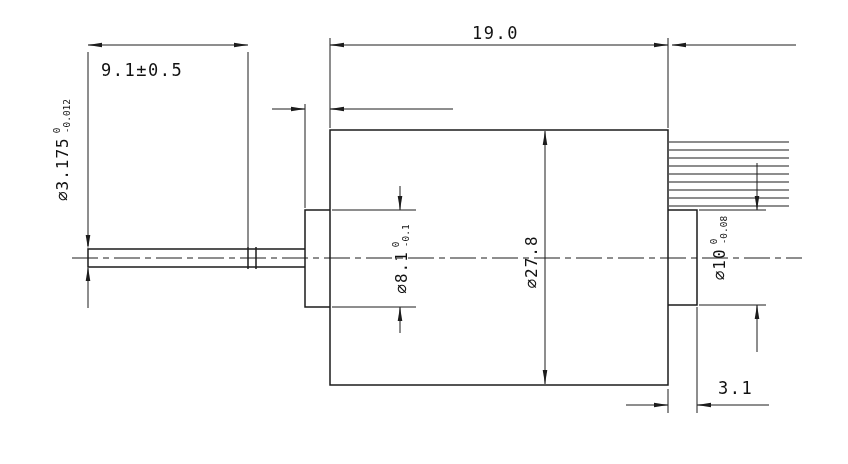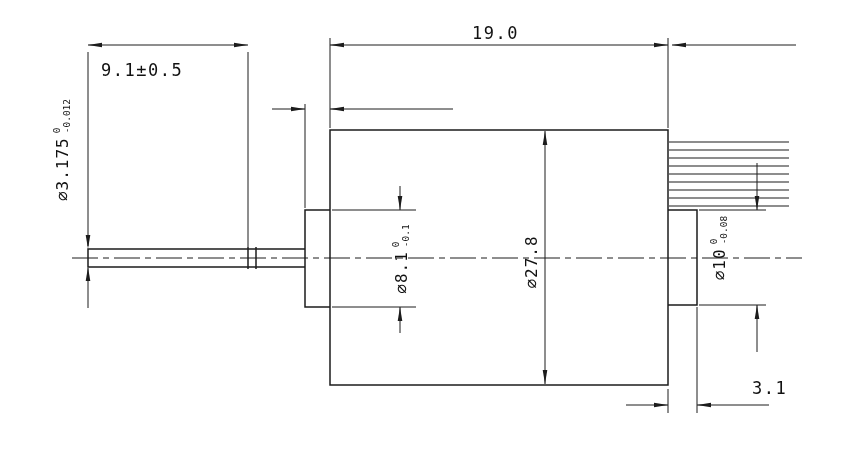--- a/index.html
+++ b/index.html
@@ -92,21 +92,21 @@
         <line x1="669" y1="206" x2="789" y2="206"></line>
       </g>
     </g>
   </svg>
 
   <div class="hdim" style="left:101px;top:23px;margin-top:37px;">9.1±0.5</div>
 
   <div class="hdim" style="left:472px;top:23px;">19.0</div>
 
 
-  <div class="hdim" style="left:752px;top:378px;">3.1</div>
+  <div class="hdim" style="left:718px;top:378px;">3.1</div>
 
   <div class="vdim" style="left:-33px;top:137px;width:190px;height:26px;">
     <span>⌀3.175</span>
     <span class="tol">
       <span>0</span>
       <span>-0.012</span>
     </span>
   </div>
 
   <div class="vdim" style="left:331px;top:246px;width:140px;height:26px;">

